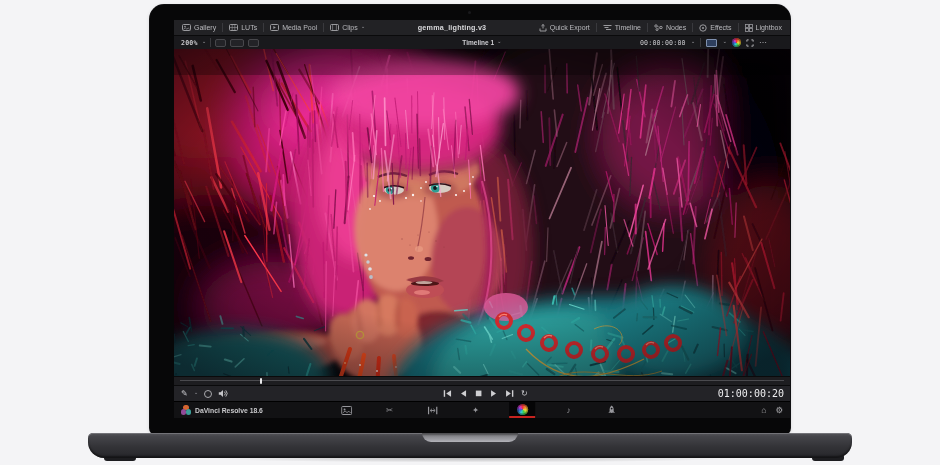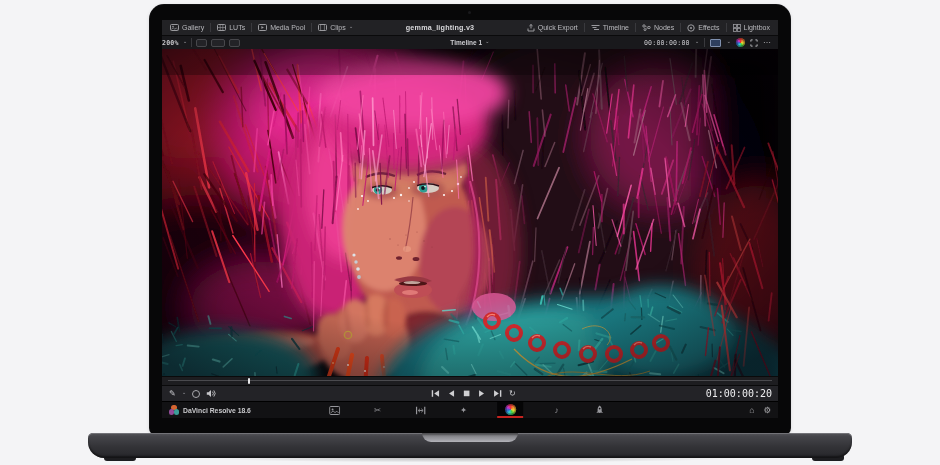--- a/index.html
+++ b/index.html
@@ -16,42 +16,42 @@
     border-radius:14px 14px 7px 7px;overflow:hidden;box-shadow:0 0 0 1px #101012,0 1px 4px rgba(0,0,0,.18);}
   .camera-dot{position:absolute;top:6px;left:50%;margin-left:-2px;width:3px;height:3px;border-radius:50%;background:#19191c;}
   .laptop-base{position:absolute;left:88px;top:433px;width:764px;height:25px;z-index:5;
     background:linear-gradient(#55555a 0%,#45454a 14%,#333337 55%,#26262a 100%);
     border-radius:5px 5px 16px 16px;box-shadow:inset 0 1px 0 #737378,inset 0 -2px 2px rgba(0,0,0,.5);}
   .base-notch{position:absolute;left:50%;top:0;margin-left:-48px;width:96px;height:9px;
     background:linear-gradient(#737378,#9b9ba1 70%,#b4b4ba);border-radius:0 0 10px 10px;
     box-shadow:inset 0 2px 2px rgba(0,0,0,.35);}
 
   
-  .screen-content{position:absolute;left:12px;top:15px;width:616px;height:398px;display:flex;flex-direction:column;
+  .screen-content{position:absolute;left:24px;top:15px;width:616px;height:398px;display:flex;flex-direction:column;
     background:#0c0c0d;color:#bfbfc3;}
   .row1{height:15px;background:#222225;display:flex;align-items:center;font-size:7px;flex:0 0 auto;}
   .row2{height:13px;background:#19191c;border-top:1px solid #0a0a0b;display:flex;align-items:center;
     font-size:6.5px;position:relative;flex:0 0 auto;}
   .viewer{position:relative;flex:1 1 auto;overflow:hidden;background:#000;}
   .scrubber{height:8px;background:#1d1d20;border-top:1px solid #0a0a0b;position:relative;flex:0 0 auto;}
   .transport{height:15px;background:#232327;border-top:1px solid #0a0a0b;position:relative;flex:0 0 auto;}
   .pagebar{height:16px;background:#121214;border-top:1px solid #000;position:relative;display:flex;
     align-items:center;flex:0 0 auto;}
 
   .tbtn{display:flex;align-items:center;gap:3px;padding:0 6px;height:100%;cursor:default;white-space:nowrap;color:#b9b9bd;}
   .sep{width:1px;height:9px;background:#39393d;}
   .chev{font-size:5.5px;color:#8f8f94;line-height:1;transform:translateY(-1px);}
   .title{flex:1;text-align:center;font-size:7.2px;font-weight:bold;color:#d8d8db;letter-spacing:.2px;}
   .grp{display:flex;align-items:center;height:100%;}
   .left-grp{padding-left:2px;}
   .right-grp{margin-left:auto;padding-right:2px;}
 
-  .row2 .zone-l{display:flex;align-items:center;gap:4px;height:100%;}
+  .row2 .zone-l{display:flex;align-items:center;gap:4px;padding-left:7px;height:100%;}
   .row2 .zone-c{position:absolute;left:0;right:0;text-align:center;display:flex;justify-content:center;align-items:center;gap:3px;}
-  .row2 .zone-r{margin-left:auto;display:flex;align-items:center;gap:5px;padding-right:7px;height:100%;}
+  .row2 .zone-r{margin-left:auto;display:flex;align-items:center;gap:5px;padding-right:23px;height:100%;}
   .optbox{width:11px;height:8px;border:1px solid #47474b;border-radius:2px;background:#232327;box-sizing:border-box;}
   .optbox.wide{width:14px;}
   .tc{font-family:"DejaVu Sans Mono",monospace;font-size:6.6px;color:#c9c9cd;letter-spacing:.2px;}
   .cw{width:9px;height:9px;border-radius:50%;display:inline-block;
     background:conic-gradient(#e33,#e83,#ed3,#4c4,#3cc,#36c,#c3c,#e33);box-shadow:inset 0 0 0 1.5px rgba(0,0,0,.35);}
   .monitor-ic{width:11px;height:8px;border:1px solid #7f90ae;background:#2e3f5e;border-radius:1px;box-sizing:border-box;}
 
   .scrub-line{position:absolute;left:6px;right:6px;top:3px;height:1px;background:#4a4a4e;}
   .playhead{position:absolute;left:14%;top:1px;width:2px;height:6px;background:#e8e8ea;border-radius:1px;}
 

